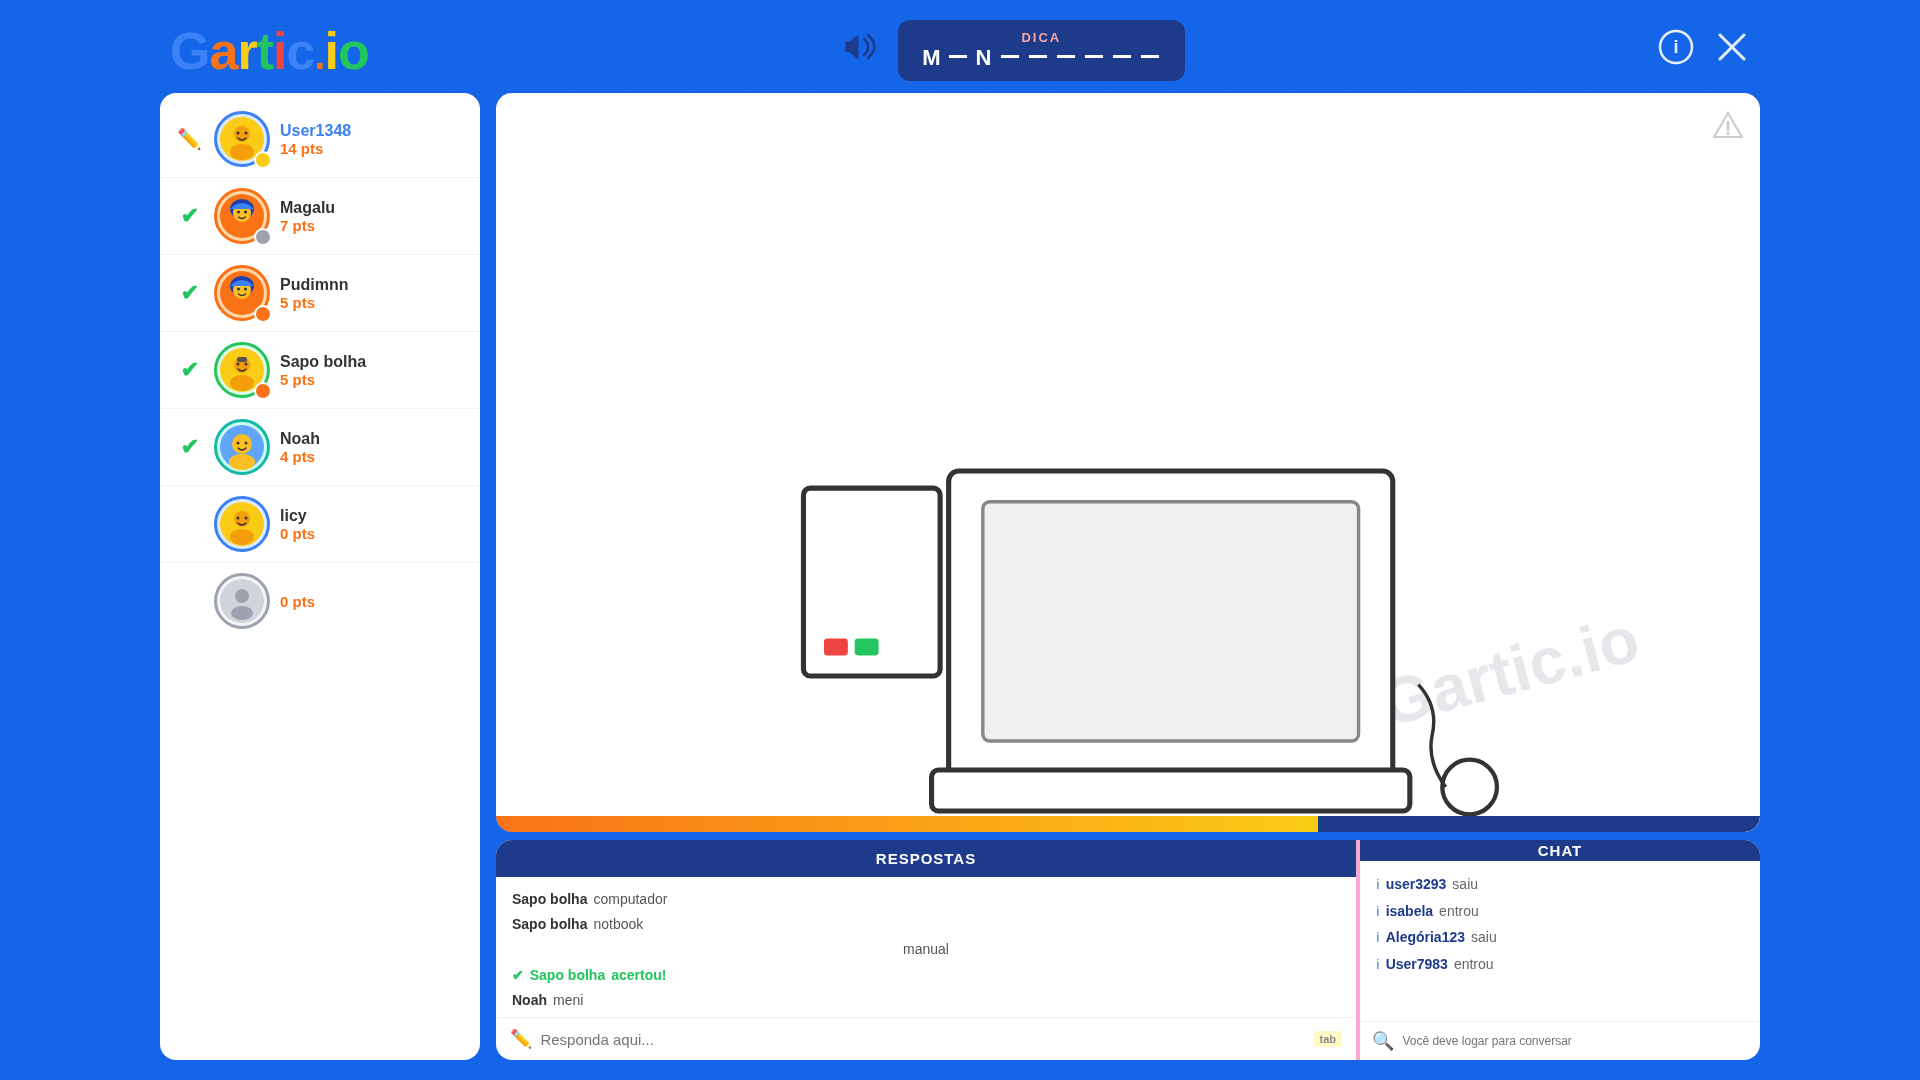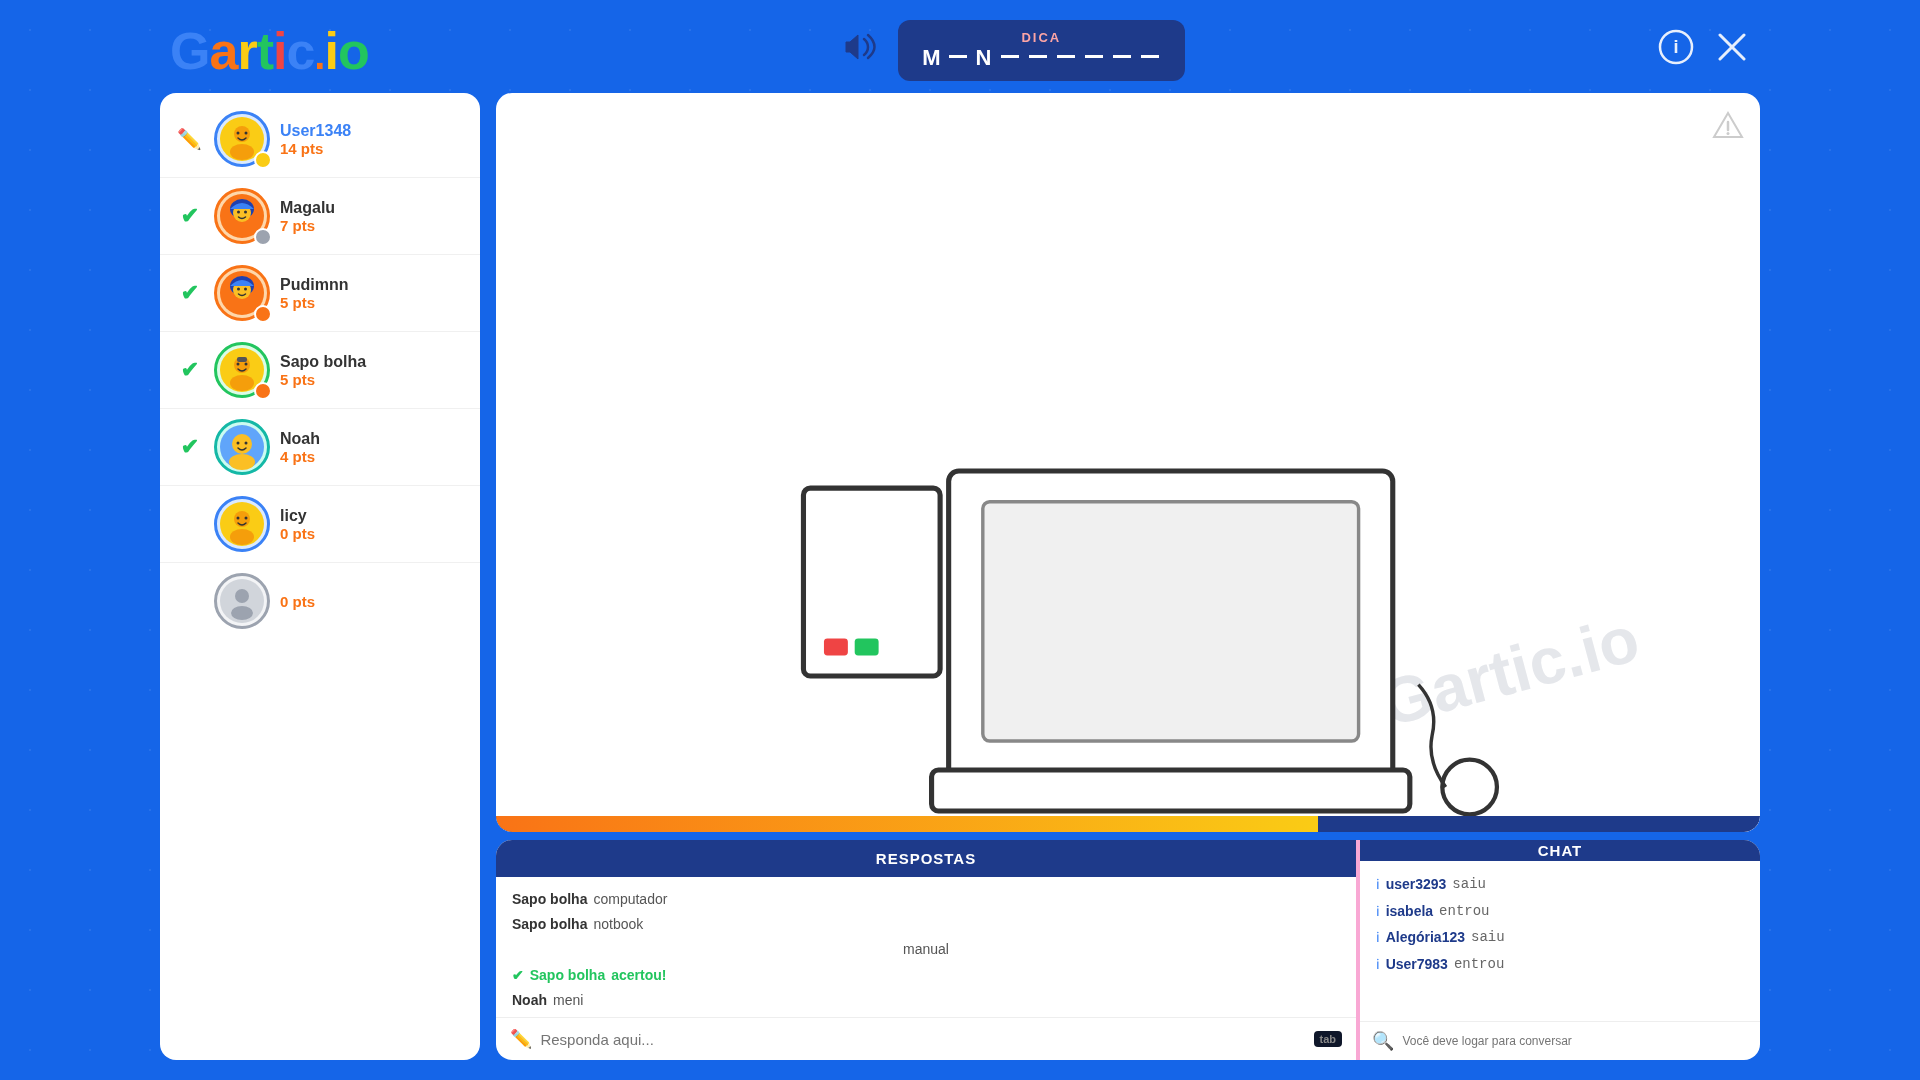--- a/index.html
+++ b/index.html
@@ -357,21 +357,21 @@
     .answer-input {
       flex: 1;
       border: none;
       outline: none;
       font-size: 15px;
       color: #aaa;
       background: transparent;
     }
 
     .tab-badge {
-      background: #0f172a;
+      background: #fef9c3;
       color: #888;
       font-size: 11px;
       padding: 2px 6px;
       border-radius: 4px;
       font-weight: 600;
     }
 
     
     .chat-section {
       width: 400px;
@@ -411,21 +411,20 @@
       flex-shrink: 0;
     }
 
     .chat-user {
       font-weight: 700;
       color: #1e3a8a;
     }
 
     .chat-action {
       color: #666;
-      font-family: Liberation Mono, monospace;
     }
 
     .chat-input-area {
       padding: 8px 12px;
       border-top: 1px solid #eee;
       display: flex;
       align-items: center;
       gap: 8px;
     }
 

